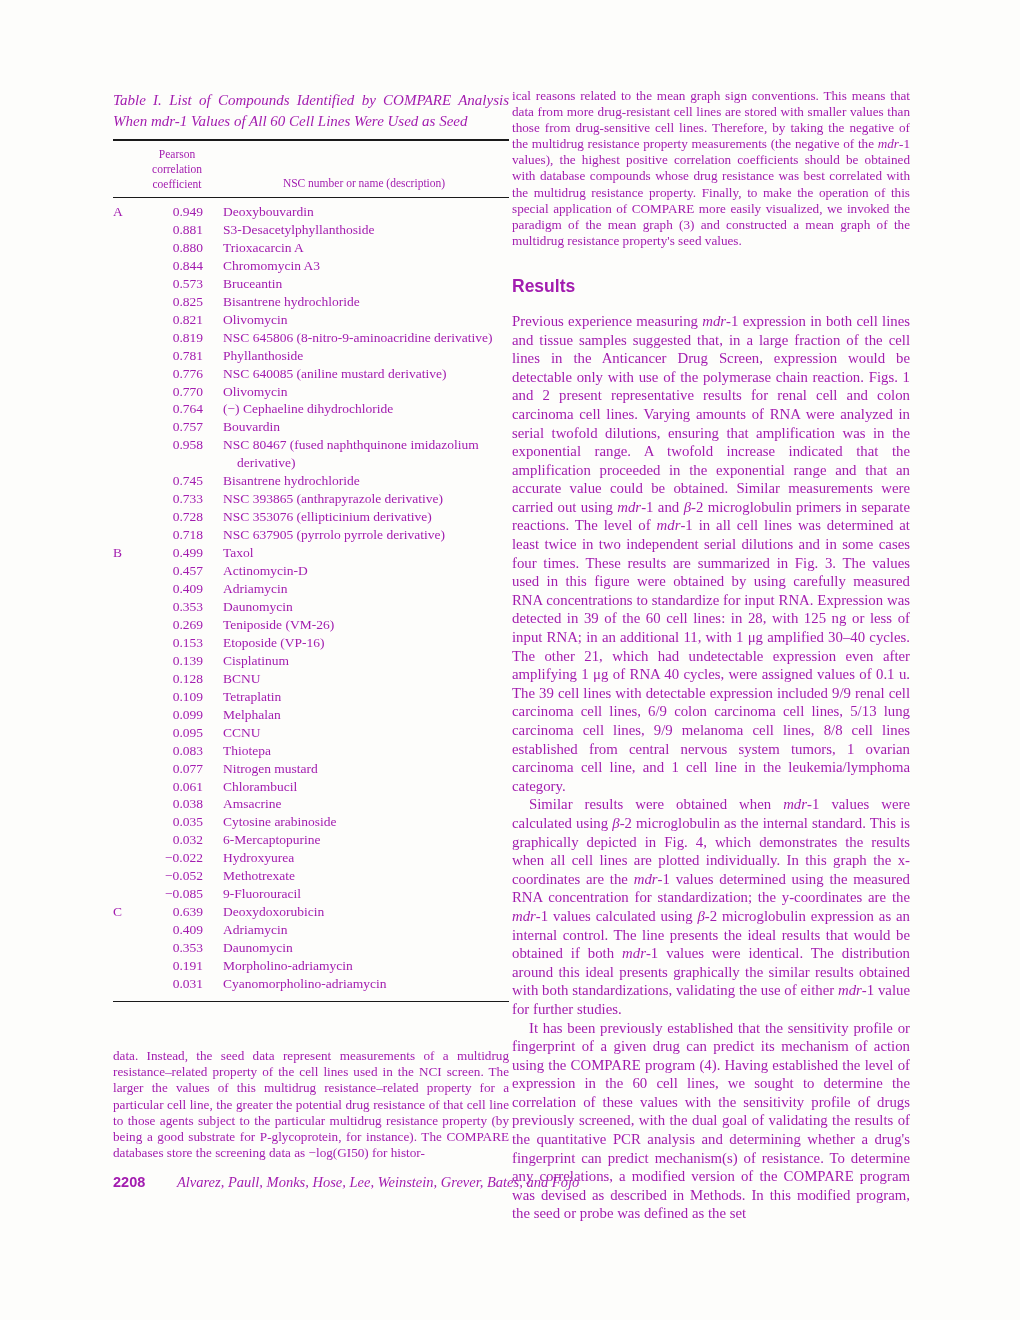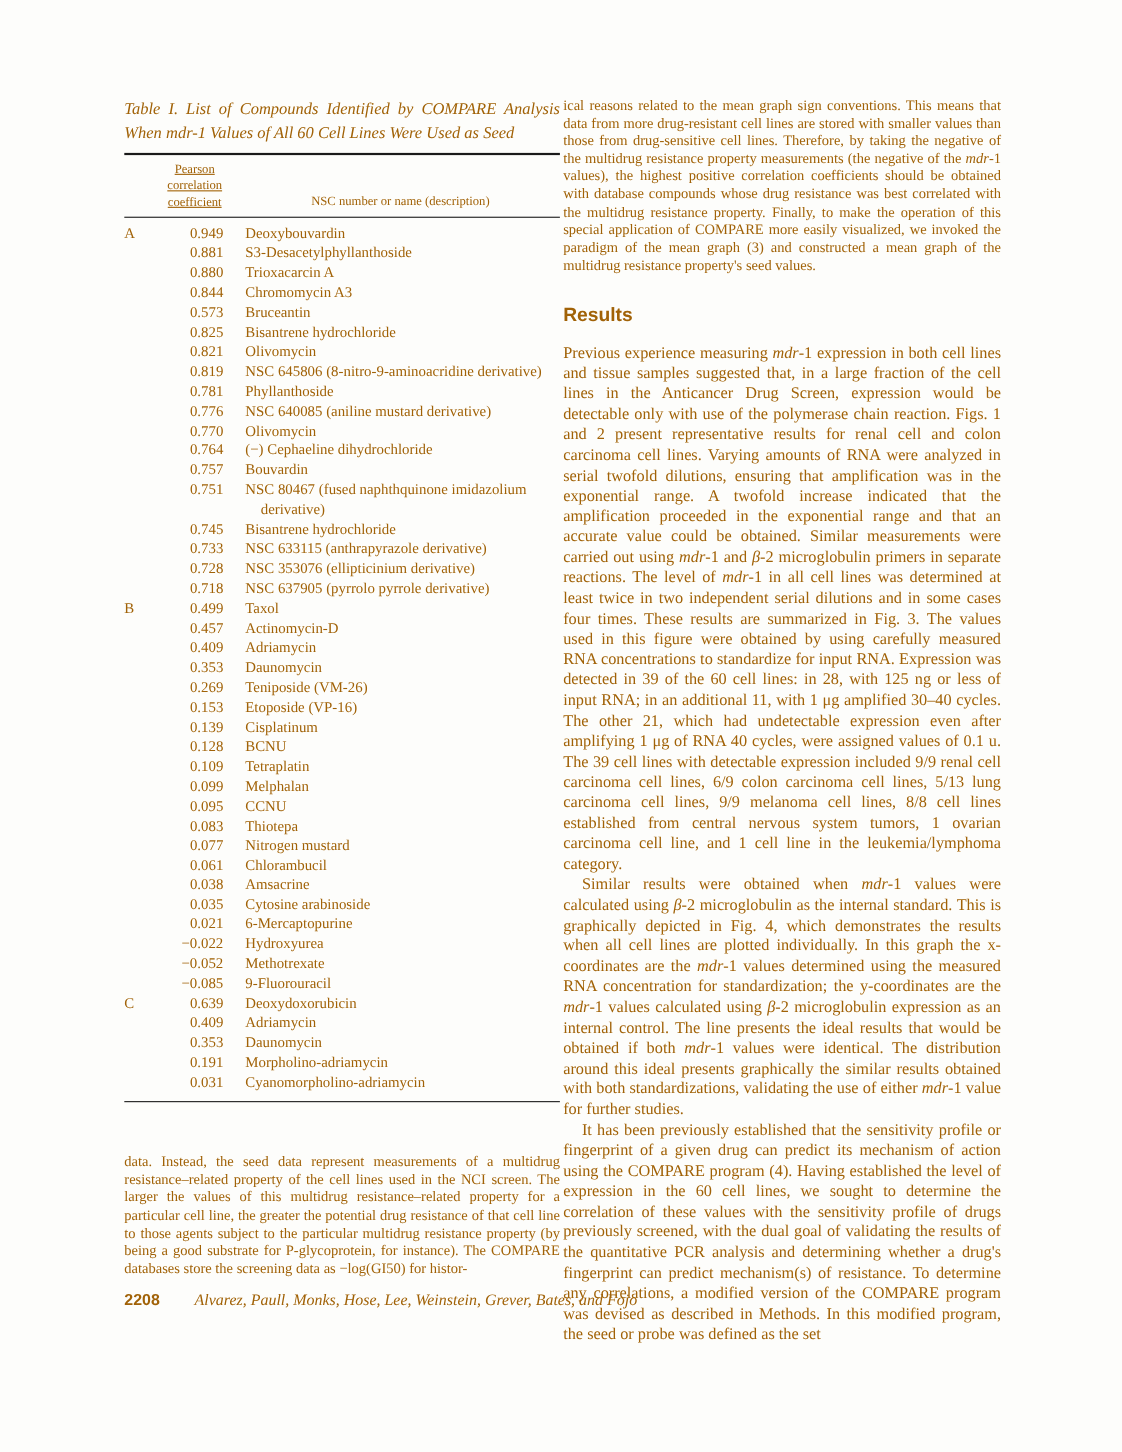--- a/index.html
+++ b/index.html
@@ -1,37 +1,37 @@
 <!DOCTYPE html>
 <html><head>
 <meta charset="utf-8">
 <style>
   html,body{margin:0;padding:0;background:#e8e8e8;}
   .page{
     position:relative;
     width:1020px;height:1320px;
     background:#fdfdfb;
-    color:#a16207;
+    color:#a21caf;
     font-family:"Liberation Serif","DejaVu Serif",serif;
     overflow:hidden;
   }
   
   .col-left{position:absolute;left:113px;top:90px;width:396px;}
   .table-title{
     font-style:italic;font-size:15px;line-height:21px;
     text-align:justify;margin:0 0 7px 0;
   }
   .rule{border:none;border-top:2px solid #1a1a1a;margin:0;height:0;}
   .rule.thin{border-top-width:1.5px;}
   .thead{
     display:flex;align-items:flex-end;
     padding:6px 0 5px 0;
     font-size:11.5px;line-height:15px;
   }
-  .th-pearson{width:84px;margin-left:22px;text-align:center;text-decoration:underline;}
+  .th-pearson{width:84px;margin-left:22px;text-align:center;}
   .th-nsc{flex:1;text-align:center;padding-bottom:1px;}
   .tbody{padding:5px 0 8px 0;font-size:13.5px;}
   .trow{display:flex;line-height:17.95px;}
   .c-letter{width:26px;flex:none;}
   .c-coef{width:64px;flex:none;text-align:right;}
   .c-name{flex:1;margin-left:20px;padding-left:14px;text-indent:-14px;}
   .table-footnote{
     margin-top:46px;
     font-size:13.2px;line-height:16.2px;
     text-align:justify;
@@ -138,32 +138,32 @@
           <div class="c-coef">0.764</div>
           <div class="c-name">(−) Cephaeline dihydrochloride</div>
         </div>
         <div class="trow">
           <div class="c-letter"></div>
           <div class="c-coef">0.757</div>
           <div class="c-name">Bouvardin</div>
         </div>
         <div class="trow">
           <div class="c-letter"></div>
-          <div class="c-coef">0.751</div>
+          <div class="c-coef">0.958</div>
           <div class="c-name">NSC 80467 (fused naphthquinone imidazolium derivative)</div>
         </div>
         <div class="trow">
           <div class="c-letter"></div>
           <div class="c-coef">0.745</div>
           <div class="c-name">Bisantrene hydrochloride</div>
         </div>
         <div class="trow">
           <div class="c-letter"></div>
           <div class="c-coef">0.733</div>
-          <div class="c-name">NSC 633115 (anthrapyrazole derivative)</div>
+          <div class="c-name">NSC 393865 (anthrapyrazole derivative)</div>
         </div>
         <div class="trow">
           <div class="c-letter"></div>
           <div class="c-coef">0.728</div>
           <div class="c-name">NSC 353076 (ellipticinium derivative)</div>
         </div>
         <div class="trow">
           <div class="c-letter"></div>
           <div class="c-coef">0.718</div>
           <div class="c-name">NSC 637905 (pyrrolo pyrrole derivative)</div>
@@ -243,21 +243,21 @@
           <div class="c-coef">0.038</div>
           <div class="c-name">Amsacrine</div>
         </div>
         <div class="trow">
           <div class="c-letter"></div>
           <div class="c-coef">0.035</div>
           <div class="c-name">Cytosine arabinoside</div>
         </div>
         <div class="trow">
           <div class="c-letter"></div>
-          <div class="c-coef">0.021</div>
+          <div class="c-coef">0.032</div>
           <div class="c-name">6-Mercaptopurine</div>
         </div>
         <div class="trow">
           <div class="c-letter"></div>
           <div class="c-coef">−0.022</div>
           <div class="c-name">Hydroxyurea</div>
         </div>
         <div class="trow">
           <div class="c-letter"></div>
           <div class="c-coef">−0.052</div>

